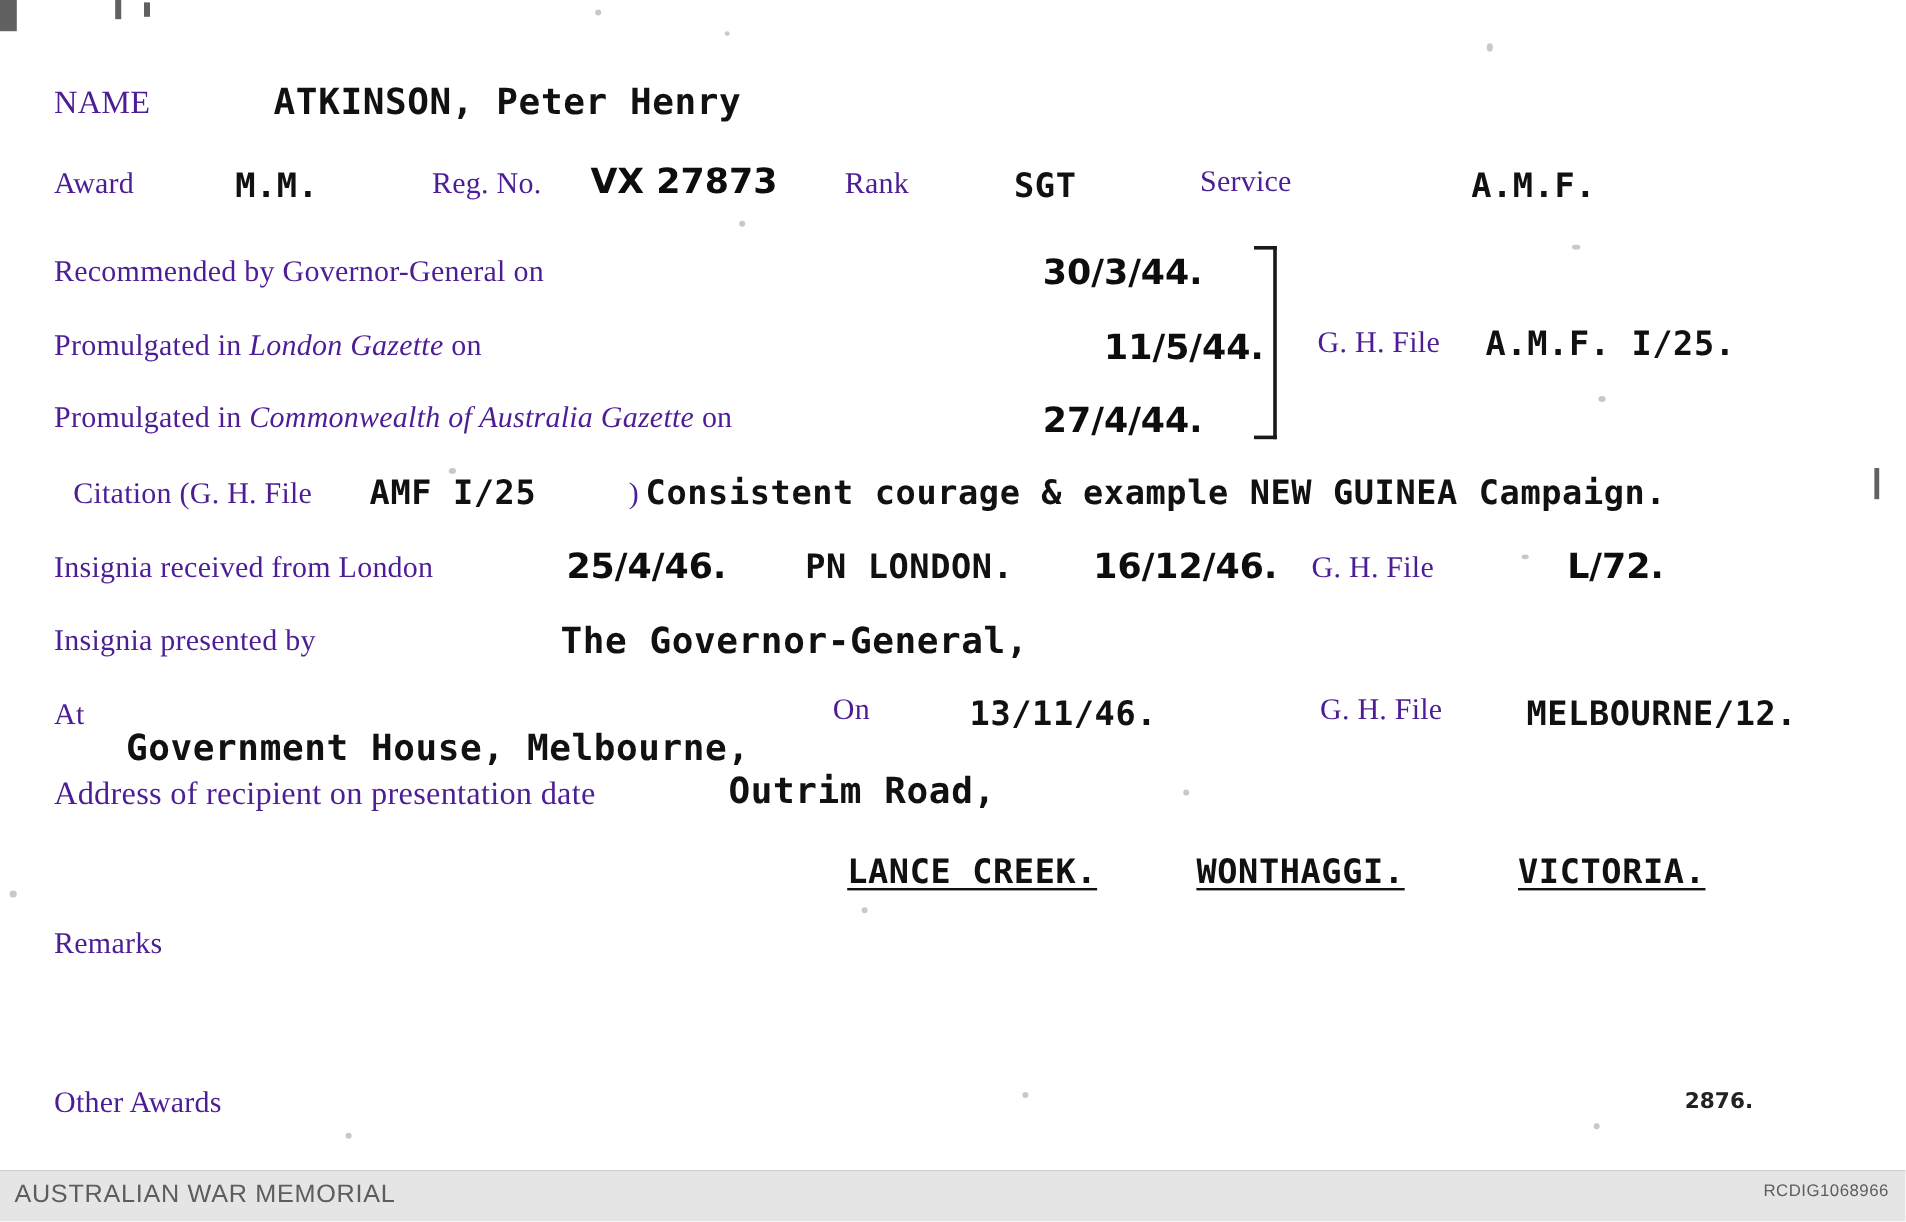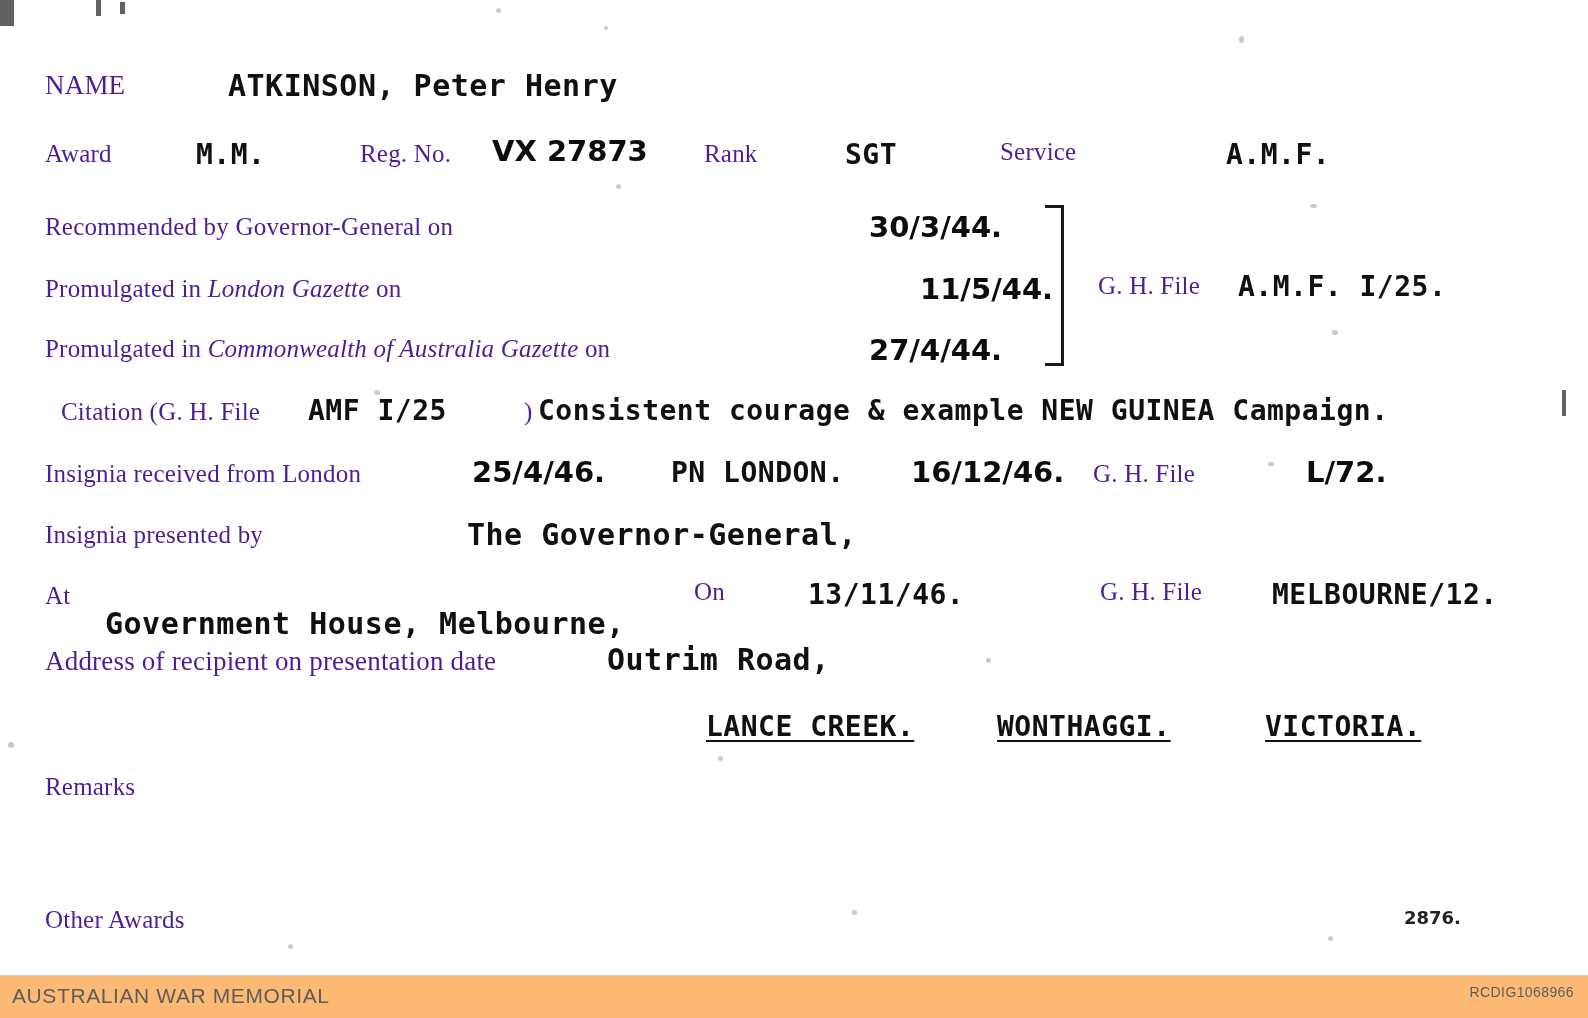--- a/index.html
+++ b/index.html
@@ -59,21 +59,21 @@
   }
 
   
   .footer {
     position: absolute;
     left: 0;
     bottom: 0;
     width: 1588px;
     height: 42px;
     border-top: 1px solid #cfcfcf;
-    background: #fdba74;
+    background: #e5e5e5;
   }
   .footer-left {
     position: absolute;
     left: 12px;
     top: 8px;
     font-family: "Liberation Sans", sans-serif;
     font-size: 21px;
     color: #5d5d5d;
     letter-spacing: 0.6px;
   }

